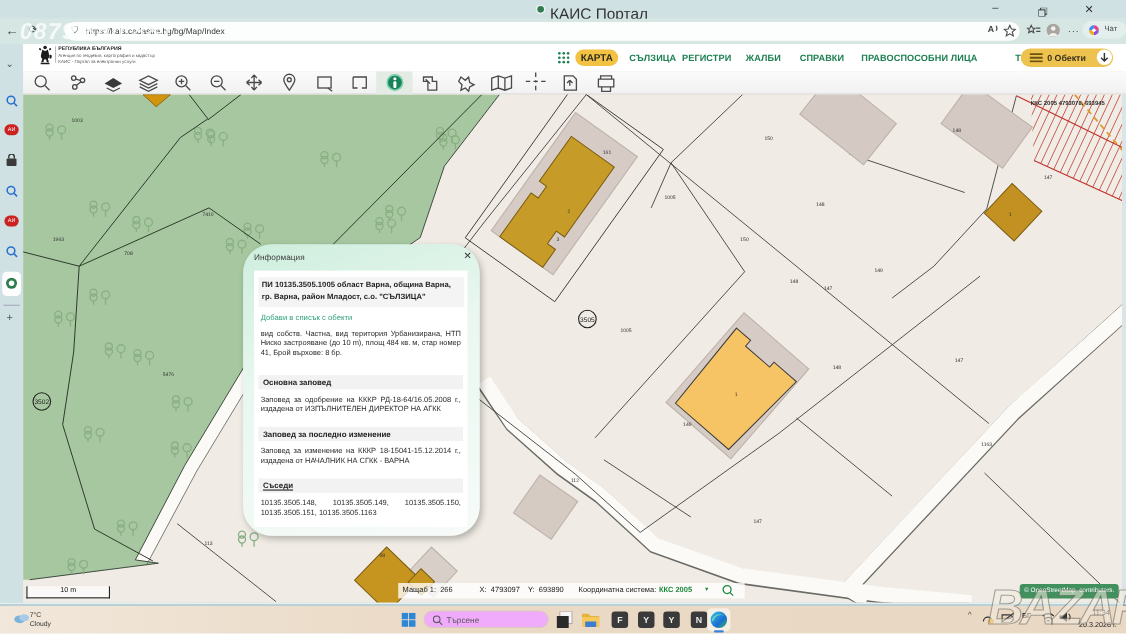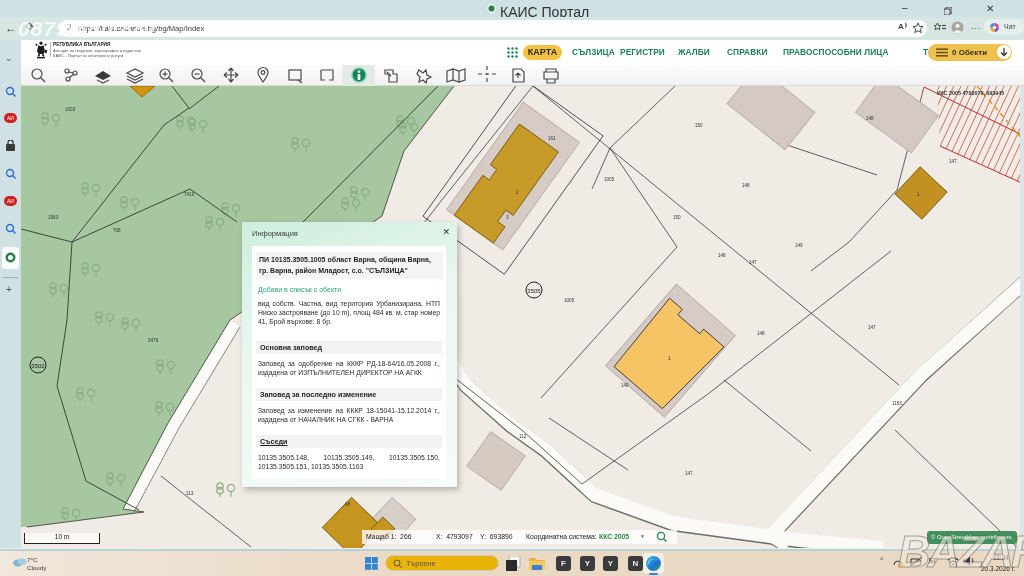--- a/index.html
+++ b/index.html
@@ -43,21 +43,21 @@
   .ptext { font-size:6.8px; color:#2a2a2a; line-height:9.2px; text-align:justify; }
   .psec { position:absolute; left:4px; width:186px; background:#f2f2f2; font-size:7.2px; font-weight:bold; color:#222; padding:2px 4px; }
 
   
   #statusbar { left:362px; top:530px; width:315px; height:14px; background:rgba(255,255,255,0.78); font-size:6.8px; color:#222; }
   #scalebox { left:24px; top:533px; width:76px; height:11px; background:rgba(255,255,255,0.7); border-left:1.5px solid #222; border-right:1.5px solid #222; border-bottom:1.5px solid #222; font-size:6.5px; text-align:center; color:#111; }
   #osm { left:927px; top:531px; width:90px; height:13px; background:#41905e; border-radius:3px; color:#fff; font-size:5.8px; text-align:center; line-height:13px; }
 
   
   #taskbar { left:0; top:550.5px; width:1024px; height:25.5px; background:linear-gradient(90deg,#f1e7da,#ead9c5 40%,#e9d8c4); }
-  #searchpill { position:absolute; left:385px; top:554.5px; width:114px; height:16.5px; border-radius:9px; background:#eab308; border:1px solid #d8cbbb; font-size:7.5px; color:#555; }
+  #searchpill { position:absolute; left:385px; top:554.5px; width:114px; height:16.5px; border-radius:9px; background:#f0abfc; border:1px solid #d8cbbb; font-size:7.5px; color:#555; }
   .appletter { position:absolute; top:556px; width:15px; height:15px; background:#3a3a3a; border-radius:3px; color:#eee; font-size:8px; font-weight:bold; text-align:center; line-height:15px; }
 
   
   #wm-phone { left:18px; top:17px; font-size:21px; font-weight:bold; color:rgba(255,255,255,0.75); letter-spacing:1px; z-index:50;font-style:italic; }
   #wm-bazar { left:898px; top:526px; font-size:45px; font-weight:bold; font-style:italic; color:rgba(242,236,224,0.55); -webkit-text-stroke:1px rgba(95,88,80,0.52); z-index:60; letter-spacing:-3px; }
 </style>
 </head>
 <body>
 <div id="screen">
 
@@ -401,21 +401,21 @@
         <text x="896" y="110">1</text>
         <text x="871" y="319">1163</text>
         <text x="498" y="352">112</text>
         <text x="664" y="389">147</text>
         <text x="324" y="420">68</text>
       </g>
     <rect x="999" y="0" width="4" height="462" fill="#d9e5e7"></rect>
     </svg>
 
     
-    <div class="abs" id="popup" style="left:221px;top:136px;">
+    <div class="abs" id="popup" style="left:200px;top:136px;border-radius:26px;">
       <div class="hdr">Информация</div>
       <div class="x">✕</div>
       <div id="pbody">
         <div class="ptitle">ПИ 10135.3505.1005 област Варна, община Варна, гр. Варна, район Младост, с.о. "СЪЛЗИЦА"</div>
         <div class="plink">Добави в списък с обекти</div>
         <div class="abs ptext" style="left:6px;top:53px;width:182px;">вид собств. Частна, вид територия Урбанизирана, НТП Ниско застрояване (до 10 m), площ 484 кв. м, стар номер 41, Брой върхове: 8 бр.</div>
         <div class="psec" style="top:95px;">Основна заповед</div>
         <div class="abs ptext" style="left:6px;top:113px;width:182px;">Заповед за одобрение на КККР РД-18-64/16.05.2008 г., издадена от ИЗПЪЛНИТЕЛЕН ДИРЕКТОР НА АГКК</div>
         <div class="psec" style="top:142px;">Заповед за последно изменение</div>
         <div class="abs ptext" style="left:6px;top:160px;width:182px;">Заповед за изменение на КККР 18-15041-15.12.2014 г., издадена от НАЧАЛНИК НА СГКК - ВАРНА</div>

